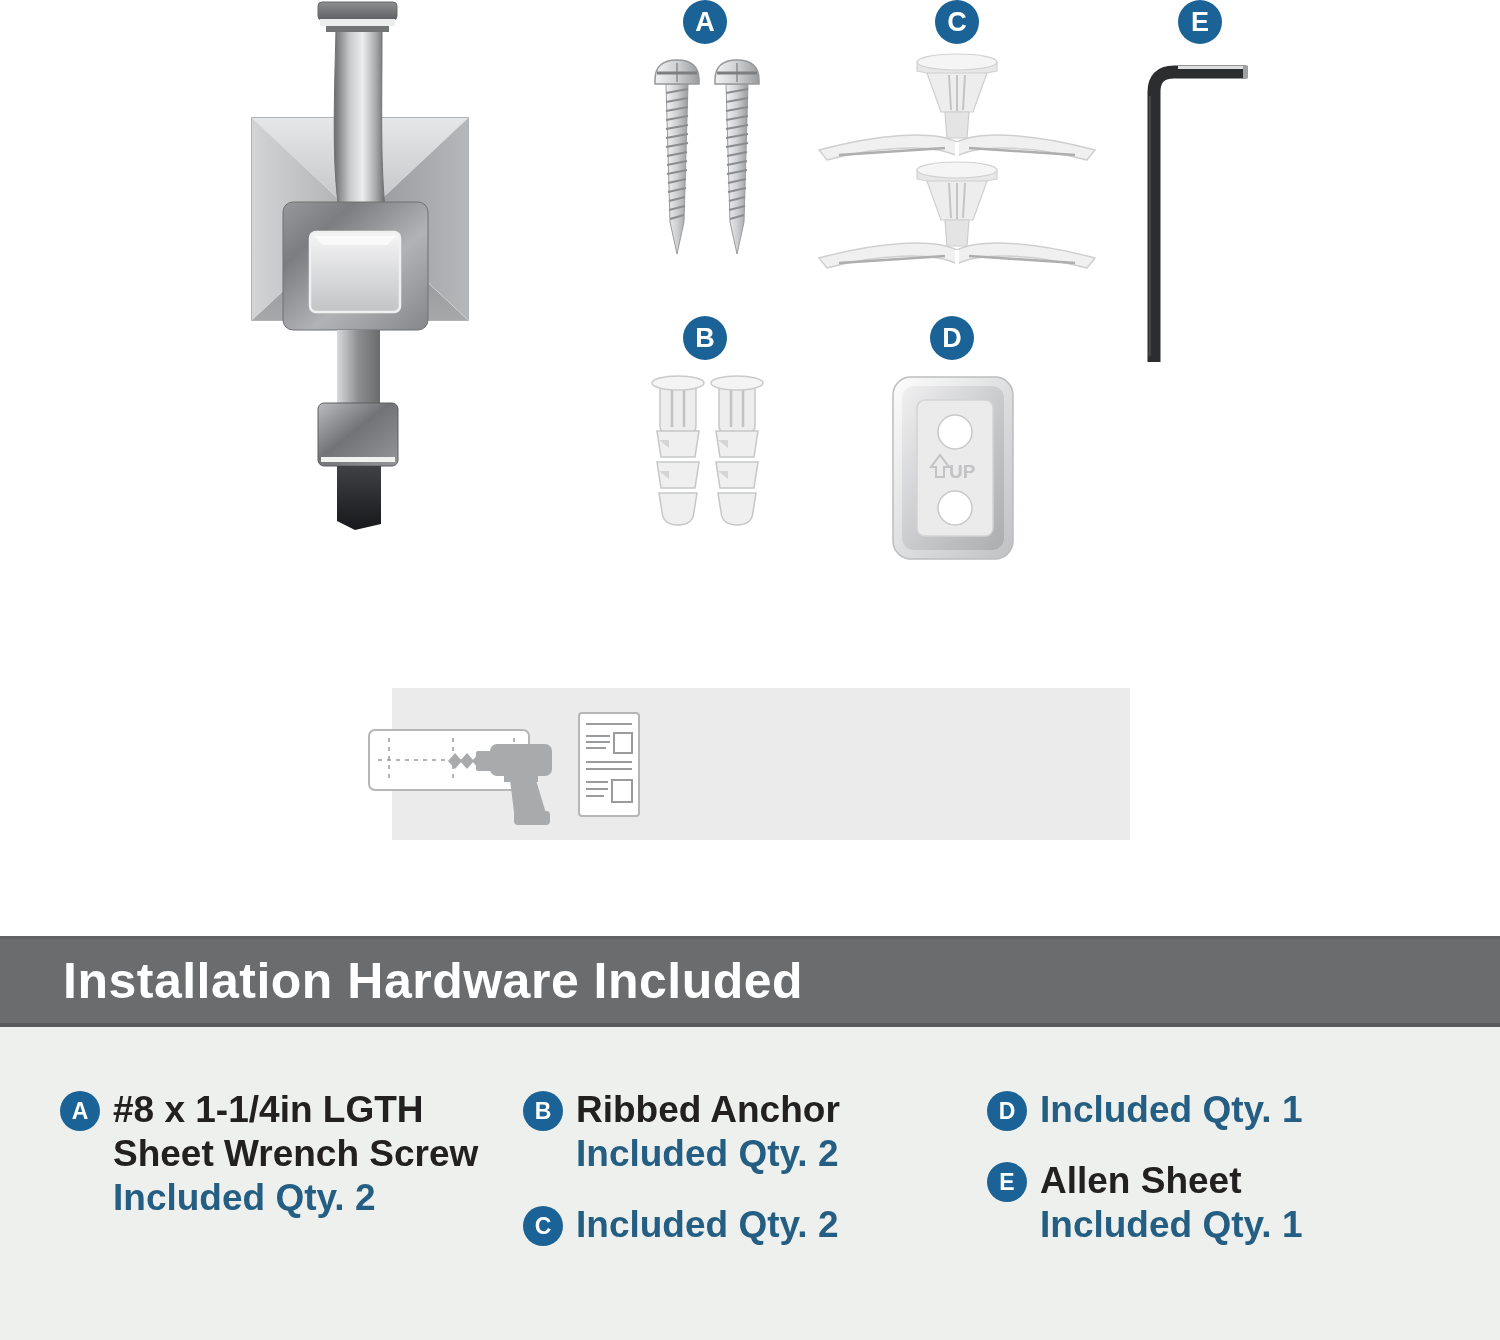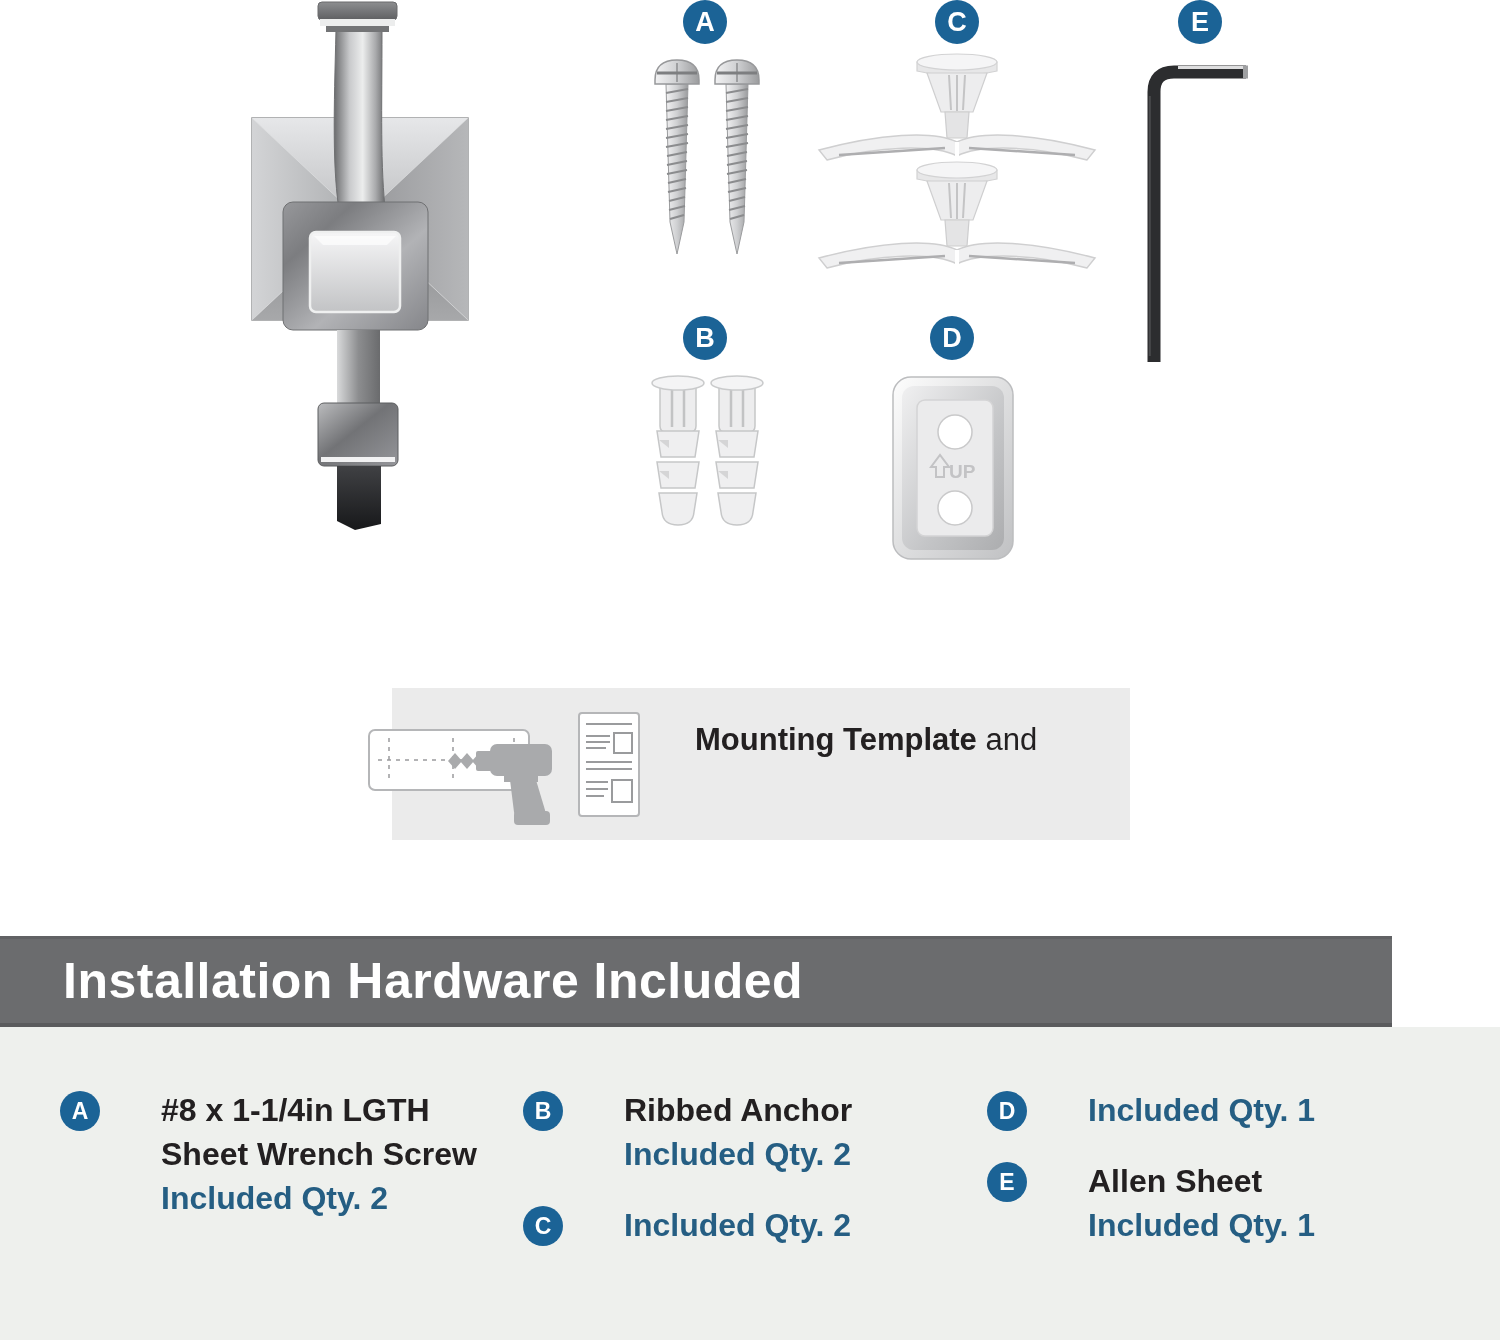--- a/index.html
+++ b/index.html
@@ -22,39 +22,39 @@
     position:absolute;left:392px;top:688px;width:738px;height:152px;
     background:var(--strip_bg,#EBEBEB);
   }
   .strip-text{
     position:absolute;left:303px;top:30px;
     font-size:31px;line-height:43px;color:var(--text_dark,#232021);white-space:nowrap;
   }
   .strip-text .b{font-weight:700;}
   
   .bar{
-    position:absolute;left:0;top:936px;width:1392px;height:91px;
+    position:absolute;left:0;top:936px;width:1500px;height:91px;
     background:var(--bar_bg,#6B6C6E);
     border-top:3px solid #616264;border-bottom:4px solid #5a5b5d;
     box-sizing:border-box;display:flex;align-items:center;
   }
   .bar h1{
     margin:0 0 0 63px;font-size:50px;font-weight:700;letter-spacing:.5px;
     color:var(--bar_text,#fff);
   }
   
   .legend-bg{
     position:absolute;left:0;top:1027px;width:1500px;height:313px;
     background:var(--bottom_bg,#EEF0ED);
   }
   .col{position:absolute;top:1088px;}
   .col1{left:60px;} .col2{left:523px;} .col3{left:987px;}
   .item{display:flex;align-items:flex-start;margin-bottom:27px;}
   .item .badge.sm{margin-top:3px;margin-right:13px;}
-  .lines{font-size:32px;line-height:44px;font-weight:700;white-space:nowrap;margin-left:48px;}
+  .lines{font-size:37px;line-height:44px;font-weight:700;white-space:nowrap;}
   .lines .lbl{color:var(--text_dark,#232021);}
   .lines .qty{color:var(--qty_blue,#255E83);}
   .lines .lbl:empty{display:none;}
   svg{display:block;}
 </style>
 </head>
 <body>
 
 <div class="canvas">
 
@@ -265,21 +265,20 @@
         <path d="M8,12 H54"></path>
         <path d="M8,24 H32 M8,30 H32 M8,36 H28"></path>
         <rect x="36" y="21" width="18" height="20"></rect>
         <path d="M8,50 H54 M8,57 H54"></path>
         <path d="M8,70 H30 M8,77 H30 M8,84 H26"></path>
         <rect x="34" y="68" width="20" height="22"></rect>
       </g>
     </svg>
 
     <div class="strip-text">
-      <div><span class="b">Mounting Template</span><span> and</span></div>
     </div>
   </div>
 
   <header class="bar">
     <h1>Installation Hardware Included</h1>
   </header>
 
   <div class="legend-bg"></div>
 
   <div class="col col1">

